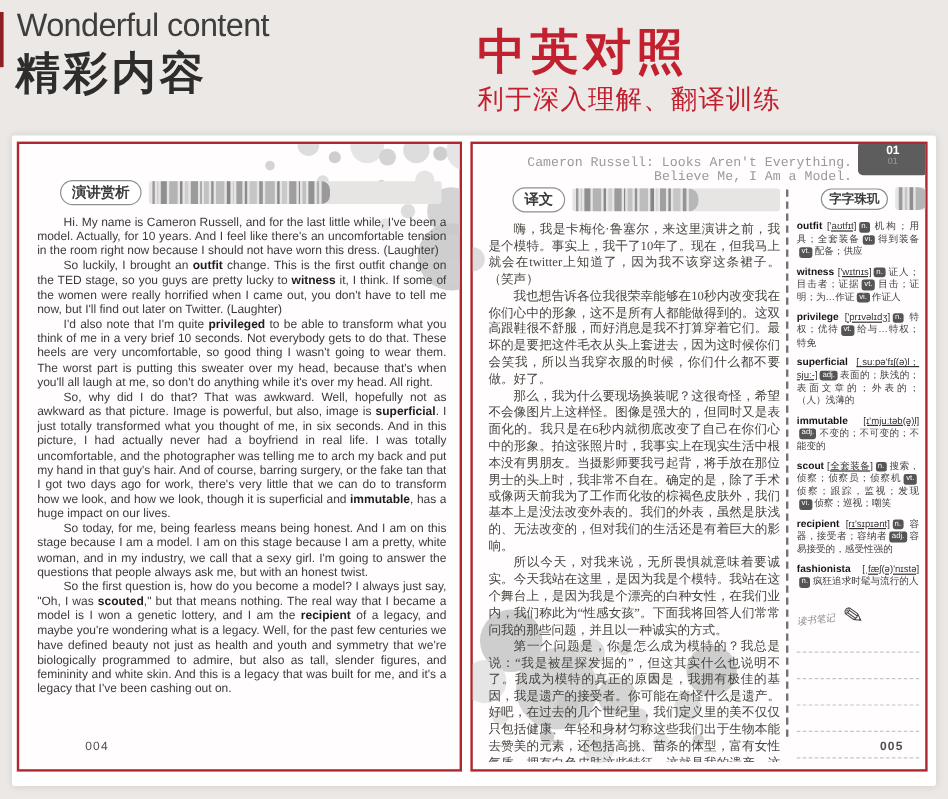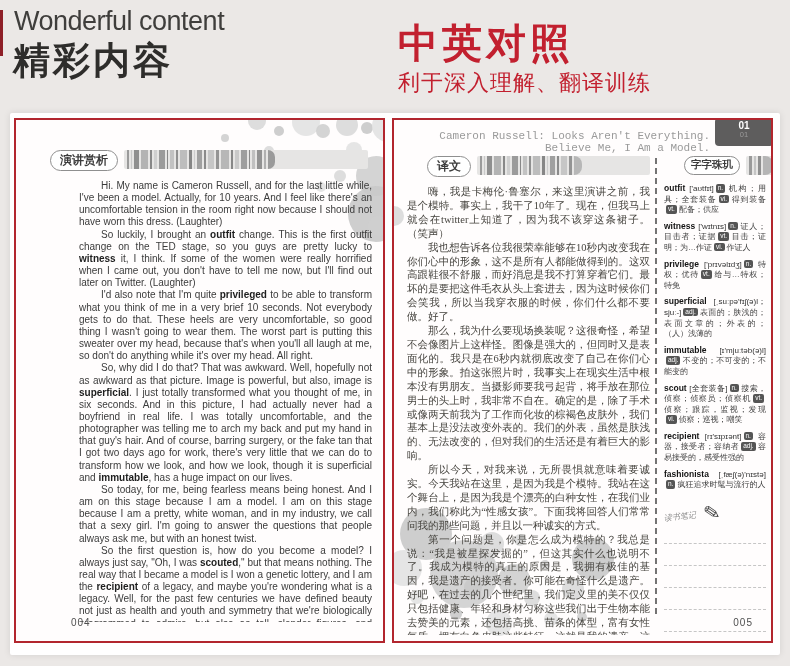--- a/index.html
+++ b/index.html
@@ -18,38 +18,38 @@
 
   
   #book{position:absolute;left:10px;top:113px;width:770px;height:542px;background:#fff;
         border-radius:2px;box-shadow:0 0 7px rgba(0,0,0,.10);}
   .page{position:absolute;top:5px;height:525px;background:#fffdfd;border:2px solid #b2262e;box-sizing:border-box;overflow:hidden;}
   #left-page{left:4px;width:371px;}
   #right-page{left:382px;width:381px;}
 
   .bubble{position:absolute;border-radius:50%;}
 
-  .header-row{position:absolute;display:flex;padding-left:20px;}
+  .header-row{position:absolute;display:flex;align-items:center;padding-left:20px;}
   .pill{display:inline-block;border:1.5px solid #8f8f8f;border-radius:11px;padding:1px 9px;
         font-size:12px;font-weight:bold;color:#3c3c3c;background:#fff;white-space:nowrap;position:relative;z-index:3;}
   .pill.small{font-size:10.5px;padding:1px 6px;}
   .barcode{display:flex;align-items:stretch;height:19px;background:#e6e5e4;border-radius:2px;
            padding:0 3px;margin-left:6px;position:relative;z-index:2;}
   .barcode i{display:block;height:100%;margin-right:2px;}
   .barcode i:last-child{border-radius:0 8px 8px 0;}
 
   
   #speech-text{position:absolute;left:15px;right:11px;top:60px;height:442px;overflow:hidden;
-               font-size:10px;line-height:12.15px;color:#3b3b3b;text-align:justify;margin-left:48px;}
+               font-size:10px;line-height:12.15px;color:#3b3b3b;text-align:justify;}
   #speech-text p{margin:0;text-indent:2.2em;}
   #speech-text b{color:#1e1e1e;}
 
   .page-num{position:absolute;bottom:13px;font-size:10px;color:#4f4f4f;letter-spacing:1px;padding-left:40px;}
   #left-page .page-num{left:15px;}
-  #right-page .page-num{right:18px;}
+  #right-page .page-num{right:18px;font-weight:bold;}
 
   
   .running-header{position:absolute;top:10px;left:0;width:316px;text-align:right;
                   font-family:Liberation Mono, monospace;font-size:11px;color:#9a9a9a;}
   .chapter-tab{position:absolute;top:-2px;right:-2px;width:58px;height:28px;background:#5e5d5d;
                border-radius:4px;text-align:center;z-index:4;}
   .chapter-tab .big{display:block;font-size:10px;font-weight:bold;color:#fff;margin-top:3px;line-height:10px;}
   .chapter-tab .sub{display:block;font-size:7.5px;color:#9b9b9b;line-height:8px;}
 
   #trans-col{position:absolute;left:13px;top:36px;width:243px;}
@@ -57,21 +57,21 @@
       font-family:"Liberation Serif","DejaVu Serif",serif;
       font-size:10.5px;line-height:13.9px;color:#46443f;text-align:justify;}
   #translation-text p{margin:0;text-indent:2em;}
 
   .col-sep{position:absolute;left:261px;top:38px;height:456px;border-left:2px dashed #5c5c5c;opacity:.85;}
 
   #vocab-col{position:absolute;left:270px;top:36px;width:102px;}
   #vocab-list{margin-top:8px;}
   .vocab-entry{font-size:8px;line-height:10.6px;color:#3f3f3f;margin-bottom:5px;text-align:justify;}
   .vocab-entry .vw{font-size:8.5px;color:#151515;}
-  .vocab-entry .vp{color:#333;}
+  .vocab-entry .vp{color:#333;text-decoration:underline;}
   .pos-badge{display:inline-block;background:#555;color:#fff;font-size:6.5px;line-height:8.5px;
              padding:0 2px;border-radius:2px;margin:0 2px;vertical-align:1px;font-style:normal;}
 
   .notes-row{display:flex;align-items:flex-end;margin-top:3px;height:26px;}
   .notes-caption{font-size:8px;color:#8a8a8a;font-style:italic;transform:rotate(-6deg);white-space:nowrap;}
   .quill-icon{font-size:20px;color:#3f3f3f;transform:rotate(-100deg) scaleX(-1);margin-left:8px;line-height:20px;}
   .note-line{height:21px;border-bottom:1.3px dashed #c6c6c6;}
 </style>
 </head>
 <body>

